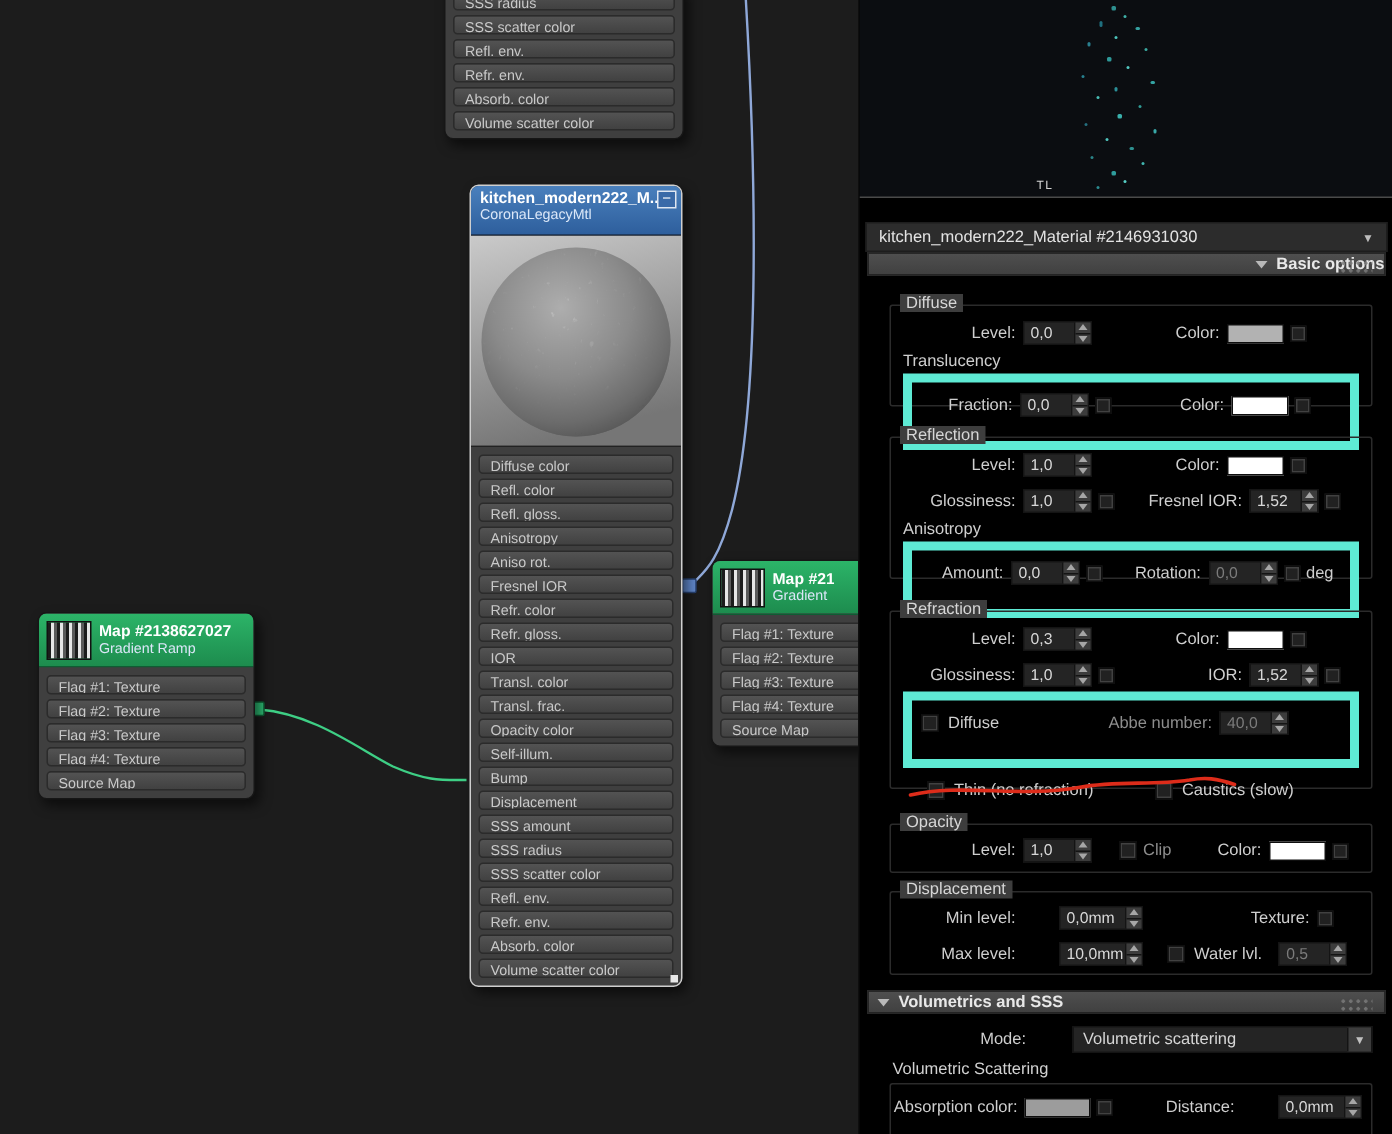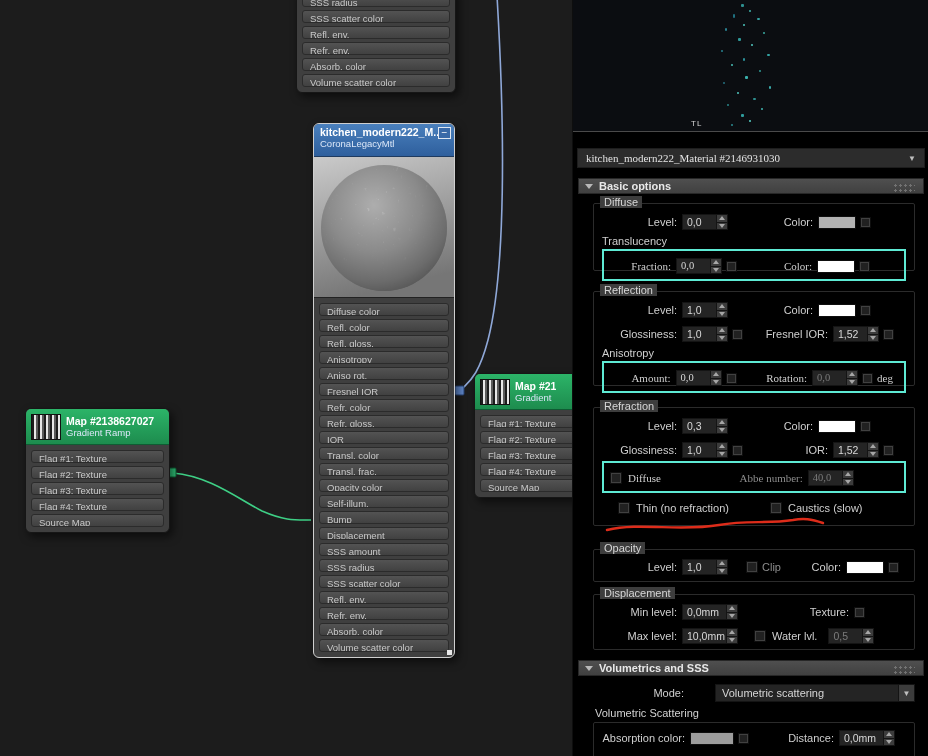--- a/index.html
+++ b/index.html
@@ -49,21 +49,21 @@
   .panel { position:absolute; left:572px; top:0; width:356px; height:756px; z-index:10;
            background:#000000; border-left:1px solid #0e0e0e; overflow:hidden; }
 
   .viewport { position:absolute; left:0; top:0; width:356px; height:132px; background:#0b0d11;
               border-bottom:1px solid #4a4a4a; overflow:hidden; }
   .vdot { position:absolute; border-radius:1px; }
   .gizmo { position:absolute; left:118px; top:119px; font-size:8px; color:#d5d5d5; letter-spacing:1px; }
 
   .mat-title { position:absolute; left:4px; top:148px; width:348px; height:20px;
                background:#2c2c2c; border:1px solid #1d1d1d; display:flex; align-items:center;
-               padding:0 8px; font-size:11px; color:#e3e3e3;font-family:Liberation Serif, serif; }
+               padding:0 8px; font-size:11px; color:#e3e3e3; }
   .mtarr { margin-left:auto; color:#bdbdbd; font-size:8px; }
 
   .rollout { position:absolute; left:5px; width:346px; height:16px;
              background:linear-gradient(#4f4f4f,#404040); border:1px solid #272727;
              display:flex; align-items:center; }
   .rtri { width:0; height:0; border-left:4px solid transparent; border-right:4px solid transparent;
           border-top:5px solid #b9b9b9; margin:0 6px; }
   .rtitle { font-size:11px; font-weight:bold; color:#e8e8e8; }
   .grip { position:absolute; right:8px; top:4px; width:22px; height:9px;
           background-image:radial-gradient(#7a7a7a 1px, transparent 1.3px);
@@ -76,25 +76,25 @@
   .prow { display:flex; align-items:center; height:18px; margin-top:6px; padding:0 6px 0 0; }
   .prow.first { margin-top:9px; }
   .plab { font-size:11px; color:#cfcfcf; text-align:right; padding-right:5px; white-space:nowrap; }
   .plab.dim { color:#8d8d8d; }
   .w52{width:52px}.w64{width:64px}.w66{width:66px}.w72{width:72px}.w78{width:78px}
   .w88{width:88px}.w96{width:96px}.w116{width:116px}.w142{width:142px}
   .ml4{margin-left:4px}.ml6{margin-left:6px}.ml8{margin-left:8px}.ml12{margin-left:12px}
   .ml16{margin-left:16px}.ml18{margin-left:18px}.ml24{margin-left:24px}.ml26{margin-left:26px}.ml36{margin-left:36px}
 
   .sublab { font-size:11px; color:#cfcfcf; margin:4px 0 0 8px; }
-  .subbox { border:2px solid #5eead4; margin:2px 8px 0 8px; padding-bottom:4px;font-family:Liberation Serif, serif; }
+  .subbox { border:6px solid #5eead4; margin:2px 8px 0 8px; padding-bottom:15px; }
 
   .spinner { display:inline-flex; width:46px; height:16px; background:#242424;
              border:1px solid #141414; align-items:stretch; flex:0 0 auto; }
-  .spinner.wide { width:56px; }
+  .spinner.wide { width:56px;margin-left:24px; }
   .spin-val { flex:1; font-size:10.5px; color:#d8d8d8; padding:1px 2px 0 4px;
               overflow:hidden; white-space:nowrap; }
   .spinner.disabled .spin-val { color:#7b7b7b; }
   .spin-btns { width:11px; display:flex; flex-direction:column; border-left:1px solid #141414; }
   .spin-btns i { flex:1; background:#3c3c3c; display:flex; align-items:center; justify-content:center; }
   .spin-btns i + i { border-top:1px solid #141414; }
   .spin-btns i::after { content:""; width:0; height:0; border-left:3px solid transparent; border-right:3px solid transparent; }
   .su::after { border-bottom:4px solid #a6a6a6; }
   .sd::after { border-top:4px solid #a6a6a6; }
 
@@ -435,21 +435,21 @@
   <span class="vdot" style="left: 158px; top: 124px; width: 2px; height: 2px; background: rgb(43, 138, 143);"></span>
 </div>
     <span class="gizmo">TL</span>
   </div>
 
   <div class="mat-title">
     <span>kitchen_modern222_Material #2146931030</span>
     <span class="mtarr">▼</span>
   </div>
 
-  <div class="rollout" style="top:178px;">
+  <div class="rollout" style="top:168px;justify-content:flex-end;">
     <span class="rtri"></span>
     <span class="rtitle">Basic options</span>
     <span class="grip"></span>
   </div>
 
   <div class="pgroup" style="top:203px; height:68px;">
     <span class="pgroup-label">Diffuse</span>
     <div class="prow first">
       <span class="plab w88">Level:</span>
       <span class="spinner">

